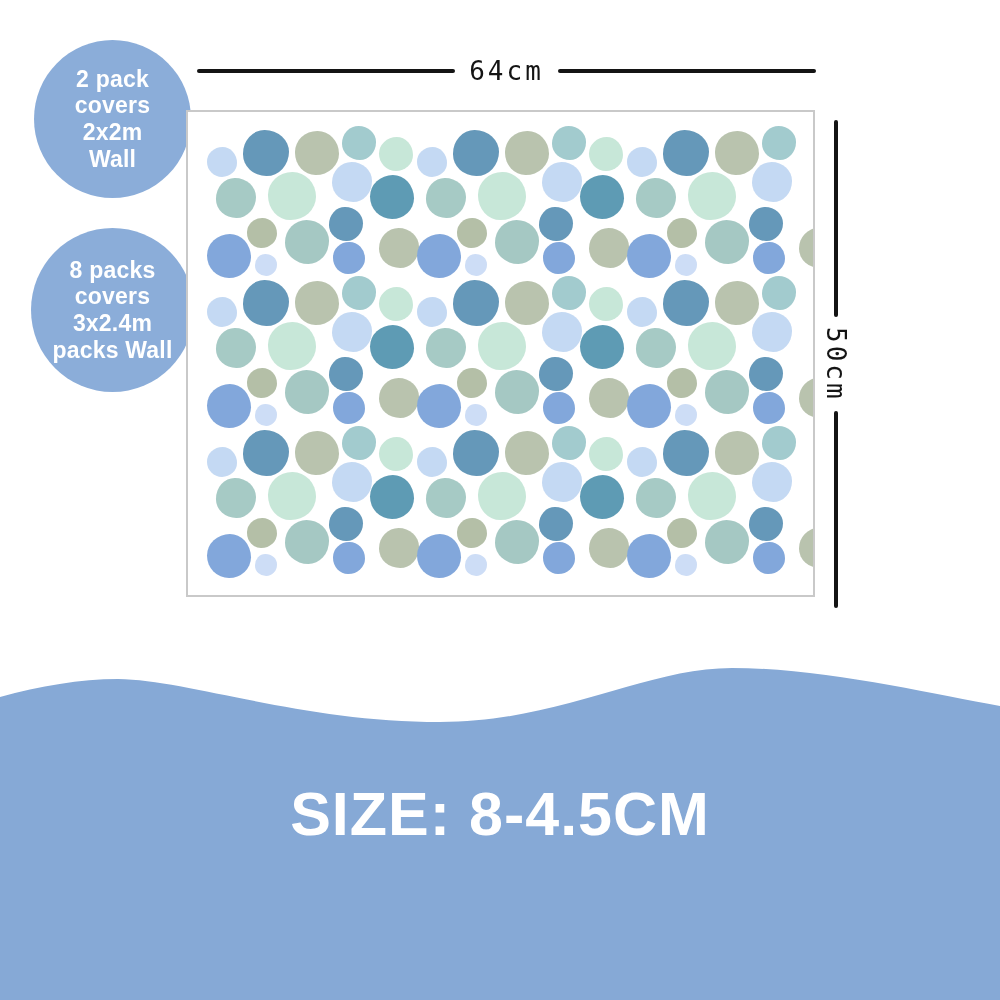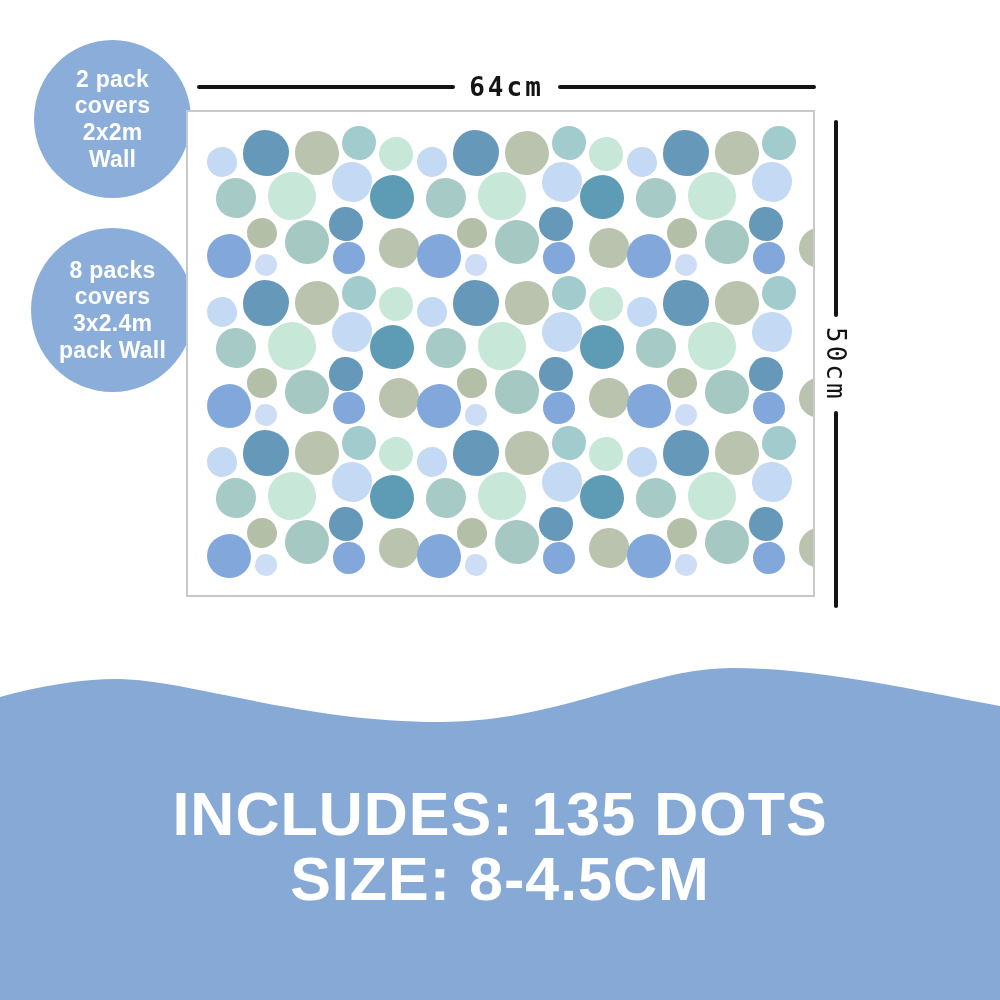--- a/index.html
+++ b/index.html
@@ -31,23 +31,23 @@
     font-weight: 700;
     font-size: 23px;
     line-height: 1.16;
     letter-spacing: 0.2px;
   }
   .badge-text div { white-space: nowrap; }
 
   
   .dim-top {
     position: absolute;
-    left: 197px; top: 73px;
+    left: 197px; top: 57px;
     width: 619px; height: 28px;
-    display: flex; align-items: center; font-weight: bold;
+    display: flex; align-items: center;
   }
   .dim-line-h {
     flex: 1; height: 4px;
     background: var(--dimension-line, #141414);
     border-radius: 2px;
   }
   .dim-label {
     padding: 0 14px;
     font-family: "DejaVu Sans Mono", monospace;
     font-size: 26px;
@@ -121,21 +121,21 @@
       <div>2x2m</div>
       <div>Wall</div>
     </div>
   </div>
 
   <div class="badge badge-2">
     <div class="badge-text">
       <div>8 packs</div>
       <div>covers</div>
       <div>3x2.4m</div>
-      <div>pack Wall</div>
+      <div>packs Wall</div>
     </div>
   </div>
 
   <div class="dim-top">
     <div class="dim-line-h"></div>
     <div class="dim-label">64cm</div>
     <div class="dim-line-h"></div>
   </div>
 
   <div class="sheet">
@@ -283,17 +283,16 @@
     <div class="dim-line-v"></div>
     <div class="dim-label-v">50cm</div>
     <div class="dim-line-v"></div>
   </div>
 
   <svg class="wave-svg" viewBox="0 0 1000 380" preserveAspectRatio="none">
     <path class="wave-path" d="M0,77 C40,66 80,59 118,59 C190,60 300,102 440,102 C560,102 645,48 732,48 C822,48 932,74 1000,86 L1000,380 L0,380 Z"></path>
   </svg>
 
   <div class="banner">
-    <div>INCLUDES: 135 DOTS</div>
     <div>SIZE: 8-4.5CM</div>
   </div>
 
 </div>
 
 </body></html>

